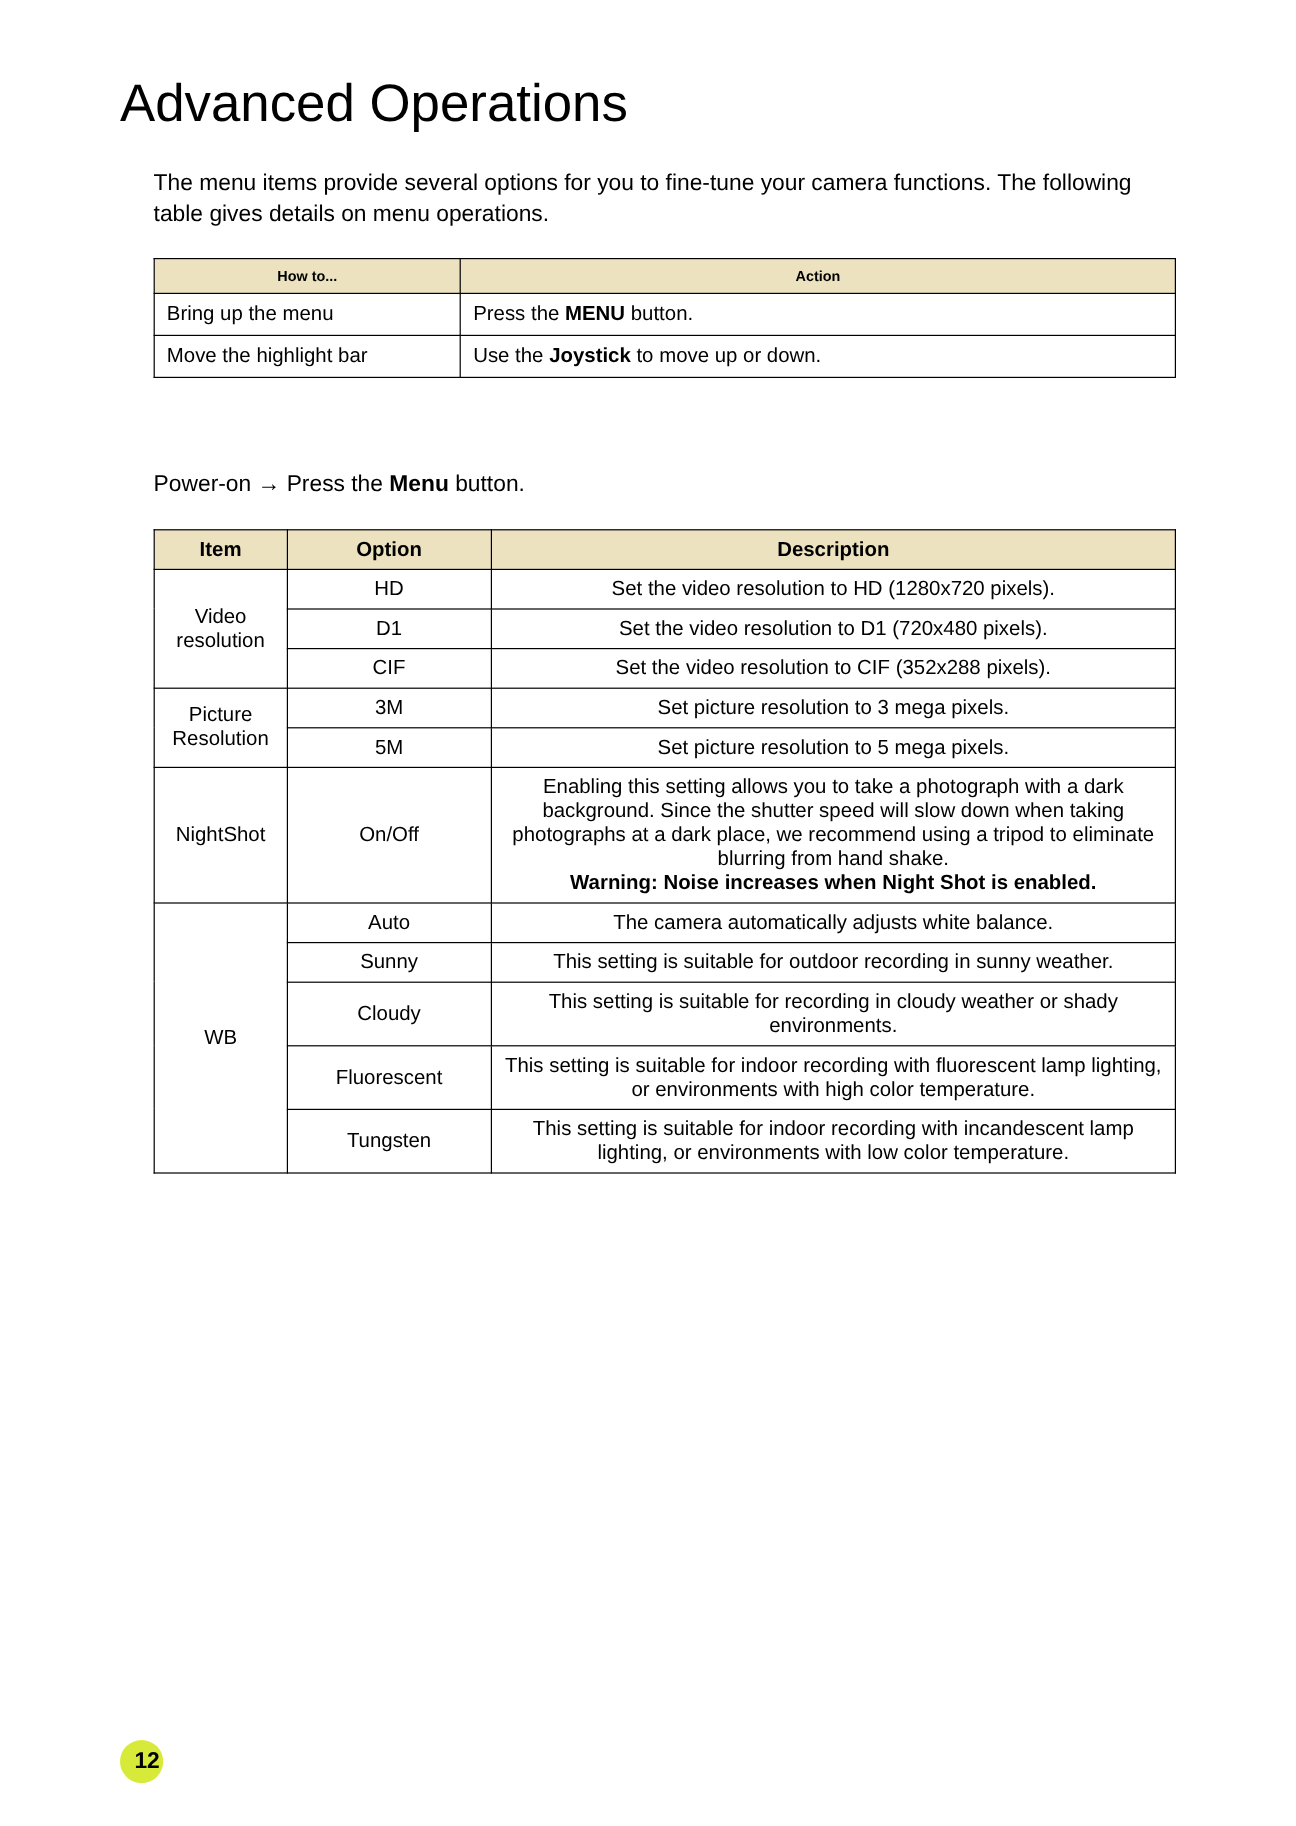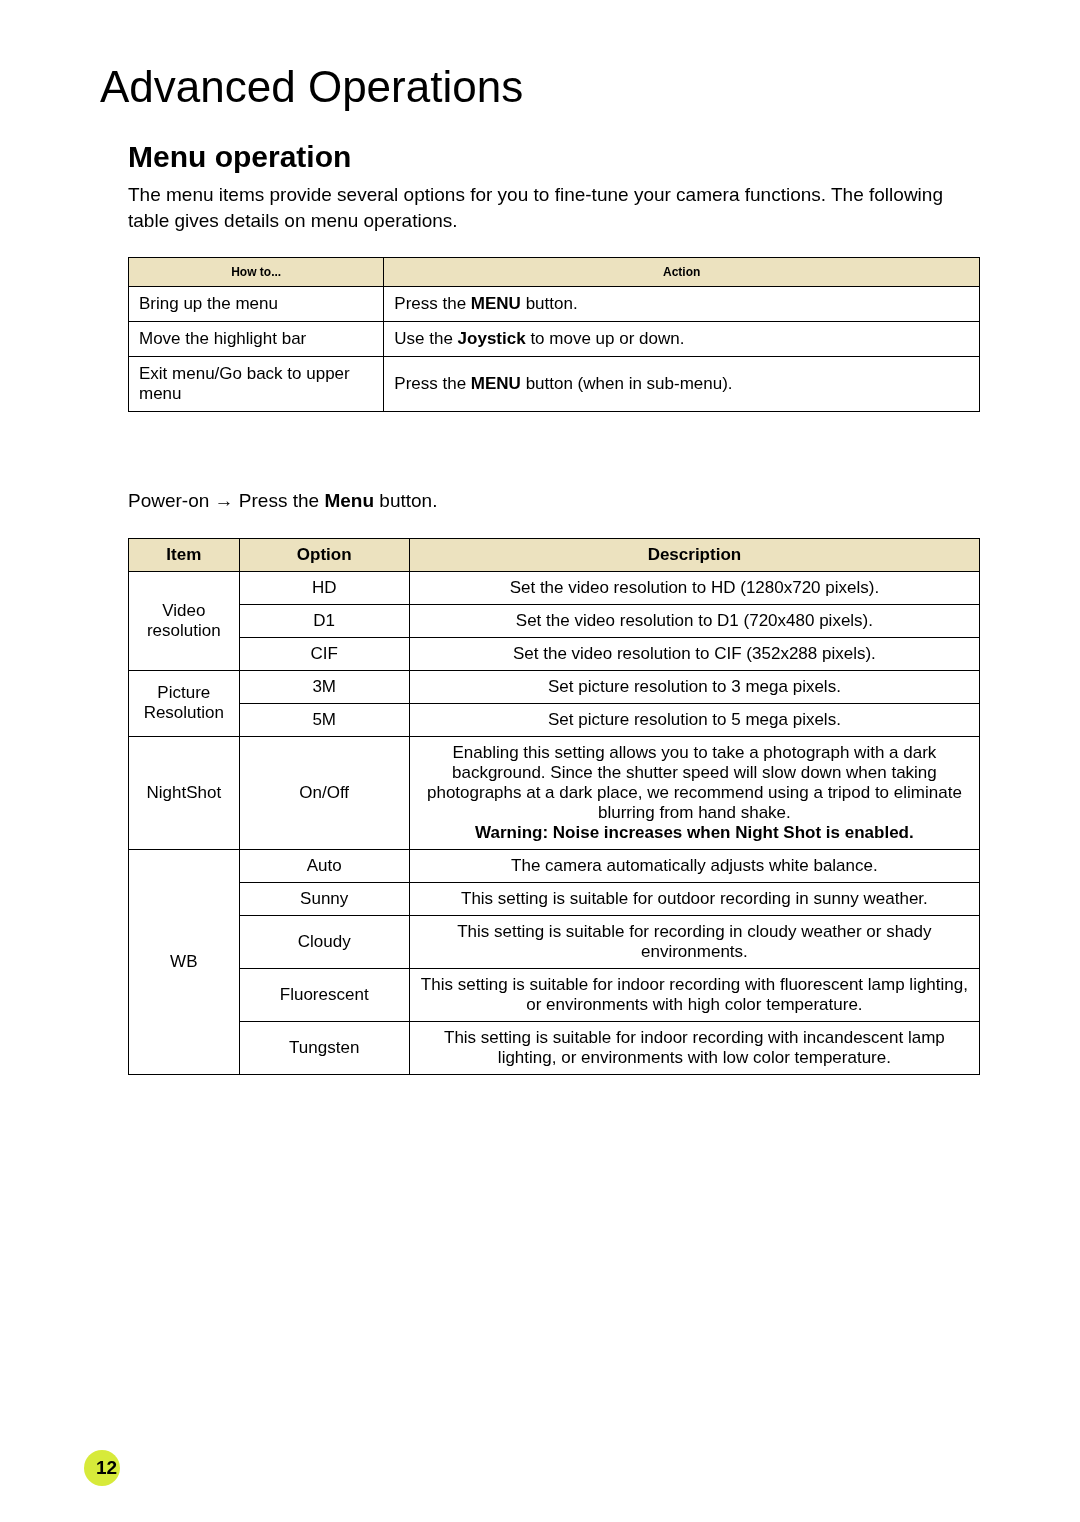--- a/index.html
+++ b/index.html
@@ -82,21 +82,21 @@
   }
   table.t2 td.col-desc {
     text-align: center;
     margin-top: 44px;
   }
   table.t2 td.col-desc .bold { font-weight: bold; }
   .spacer { height: 70px; }
   .page-number {
     position: absolute;
     bottom: 36px;
-    left: 84px;
+    left: 100px;
     display: flex;
     align-items: center;
     gap: 6px;
   }
   .page-number .dot {
     width: 36px;
     height: 36px;
     border-radius: 50%;
     background: #d7ea3a;
     display: inline-block;
@@ -108,47 +108,40 @@
     position: relative;
   }
 </style>
 </head>
 <body>
 
 <div class="page">
 
   <h1 class="title">Advanced Operations</h1>
 
-  <h2 class="section">Menu operation</h2>
   <p class="intro">The menu items provide several options for you to fine-tune your camera functions. The following table gives details on menu operations.</p>
 
   <table class="t1">
     <thead>
       <tr>
         <th>How to...</th>
         <th>Action</th>
       </tr>
     </thead>
     <tbody>
       <tr>
         <td>Bring up the menu</td>
         <td>
           <span>Press the </span><span class="bold">MENU</span><span> button.</span>
         </td>
       </tr>
       <tr>
         <td>Move the highlight bar</td>
         <td>
           <span>Use the </span><span class="bold">Joystick</span><span> to move up or down.</span>
-        </td>
-      </tr>
-      <tr>
-        <td>Exit menu/Go back to upper menu</td>
-        <td>
-          <span>Press the </span><span class="bold">MENU</span><span> button (when in sub-menu).</span>
         </td>
       </tr>
     </tbody>
   </table>
 
   <div class="spacer"></div>
 
   <p class="intro">
     <span>Power-on → Press the </span><span class="bold">Menu</span><span> button.</span>
   </p>

